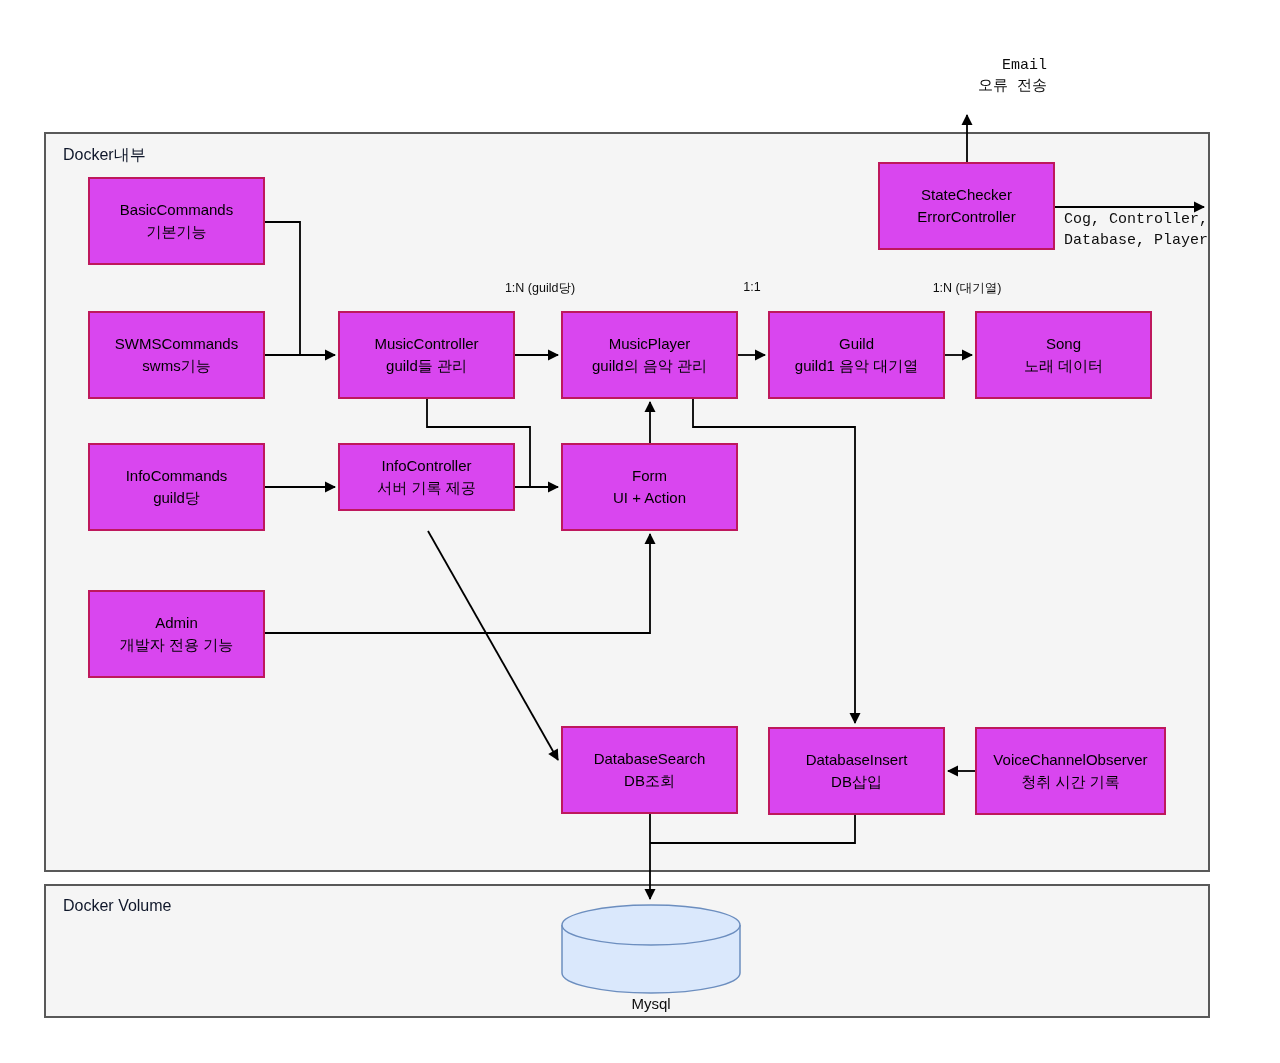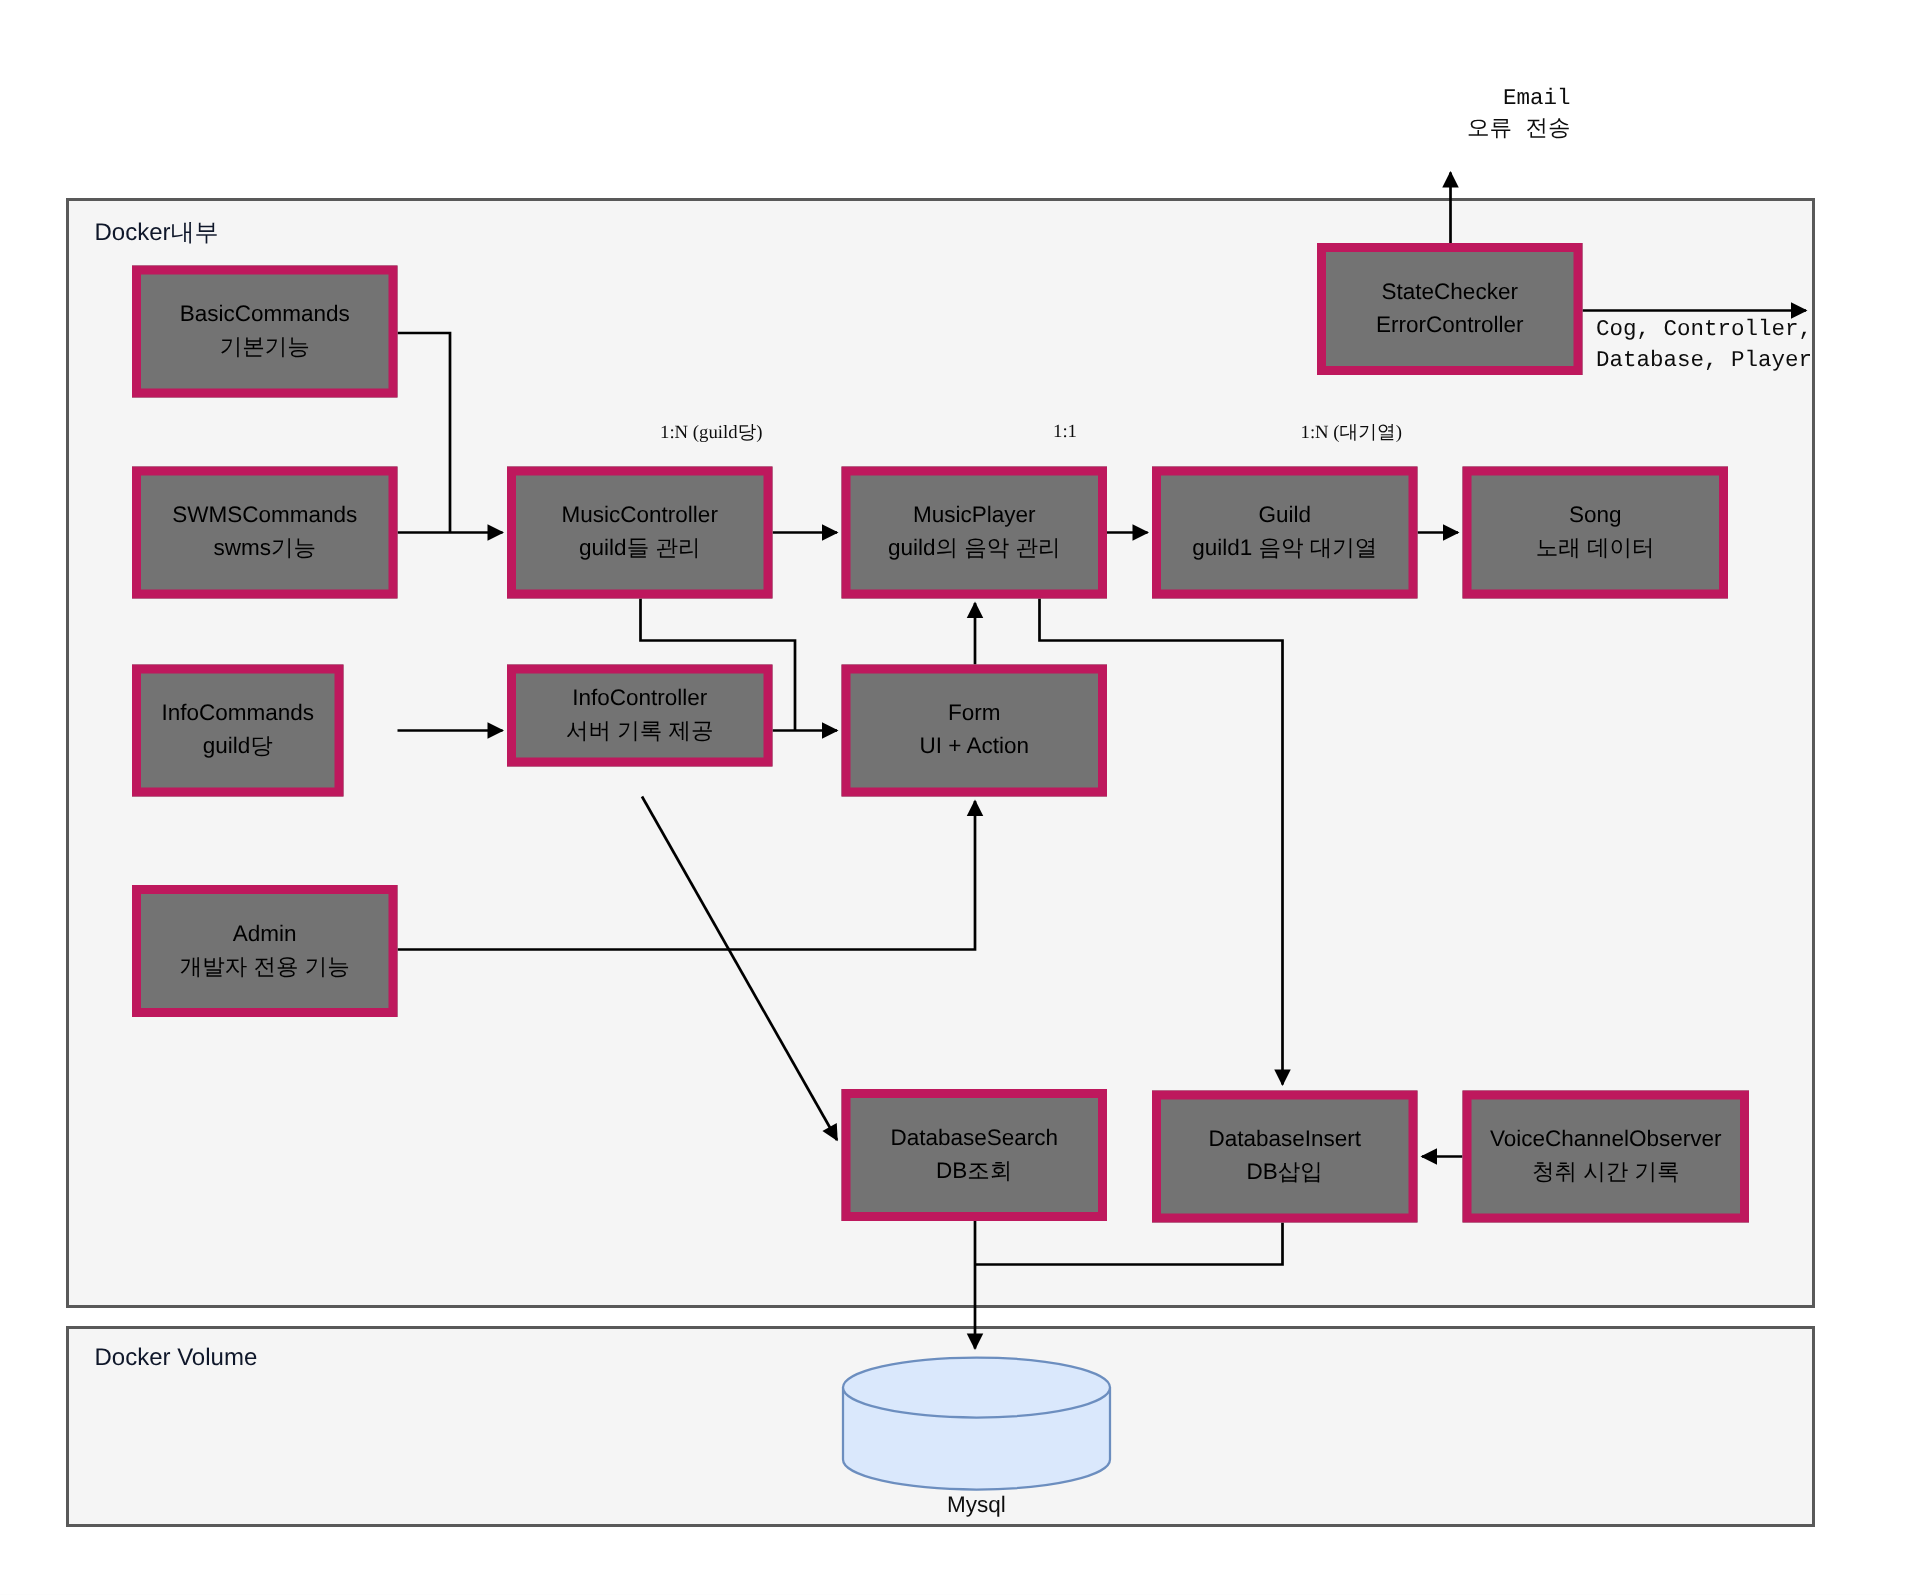--- a/index.html
+++ b/index.html
@@ -1,24 +1,24 @@
 <!DOCTYPE html>
 <html><head>
 <meta charset="utf-8">
 <style>
   html,body{margin:0;padding:0;background:#ffffff;}
   body{width:1280px;height:1063px;font-family:"Liberation Sans","DejaVu Sans",sans-serif;color:#000;}
   .canvas{position:relative;width:1280px;height:1063px;overflow:hidden;}
   .container{position:absolute;background:#f5f5f5;border:2px solid #595959;box-sizing:border-box;z-index:1;}
   .container-label{position:absolute;top:11px;left:17px;font-size:16px;color:#0f172a;white-space:nowrap;}
   svg.edge-layer{position:absolute;left:0;top:0;z-index:2;}
-  .node{position:absolute;background:#737373;border:6px solid #be185d;box-sizing:border-box;
+  .node{position:absolute;background:#d946ef;border:2px solid #be185d;box-sizing:border-box;
         display:flex;flex-direction:column;align-items:center;justify-content:center;
         text-align:center;font-size:15px;line-height:22px;z-index:3;}
-  .edge-label{position:absolute;font-size:12.5px;color:#0d0d0d;z-index:4;white-space:nowrap;font-family:Liberation Serif, serif;}
+  .edge-label{position:absolute;text-align:center;font-size:12.5px;color:#0d0d0d;z-index:4;white-space:nowrap;}
   .free-label{position:absolute;text-align:right;font-size:15px;line-height:21px;color:#0d0d0d;z-index:4;font-family:Liberation Mono, monospace;}
   .db-label{position:absolute;text-align:center;font-size:15px;color:#0d0d0d;z-index:4;margin-top:36px;}
 </style>
 </head>
 <body>
 
 <div class="canvas">
 
   <div class="container" style="left:44px;top:132px;width:1166px;height:740px">
     <div class="container-label">Docker내부</div>
@@ -59,21 +59,21 @@
   </svg>
 
   <div class="node" style="left:88px;top:177px;width:177px;height:88px">
     <div>BasicCommands</div>
     <div>기본기능</div>
   </div>
   <div class="node" style="left:88px;top:311px;width:177px;height:88px">
     <div>SWMSCommands</div>
     <div>swms기능</div>
   </div>
-  <div class="node" style="left:88px;top:443px;width:141px;height:88px">
+  <div class="node" style="left:88px;top:443px;width:177px;height:88px">
     <div>InfoCommands</div>
     <div>guild당</div>
   </div>
   <div class="node" style="left:88px;top:590px;width:177px;height:88px">
     <div>Admin</div>
     <div>개발자 전용 기능</div>
   </div>
   <div class="node" style="left:338px;top:311px;width:177px;height:88px">
     <div>MusicController</div>
     <div>guild들 관리</div>

